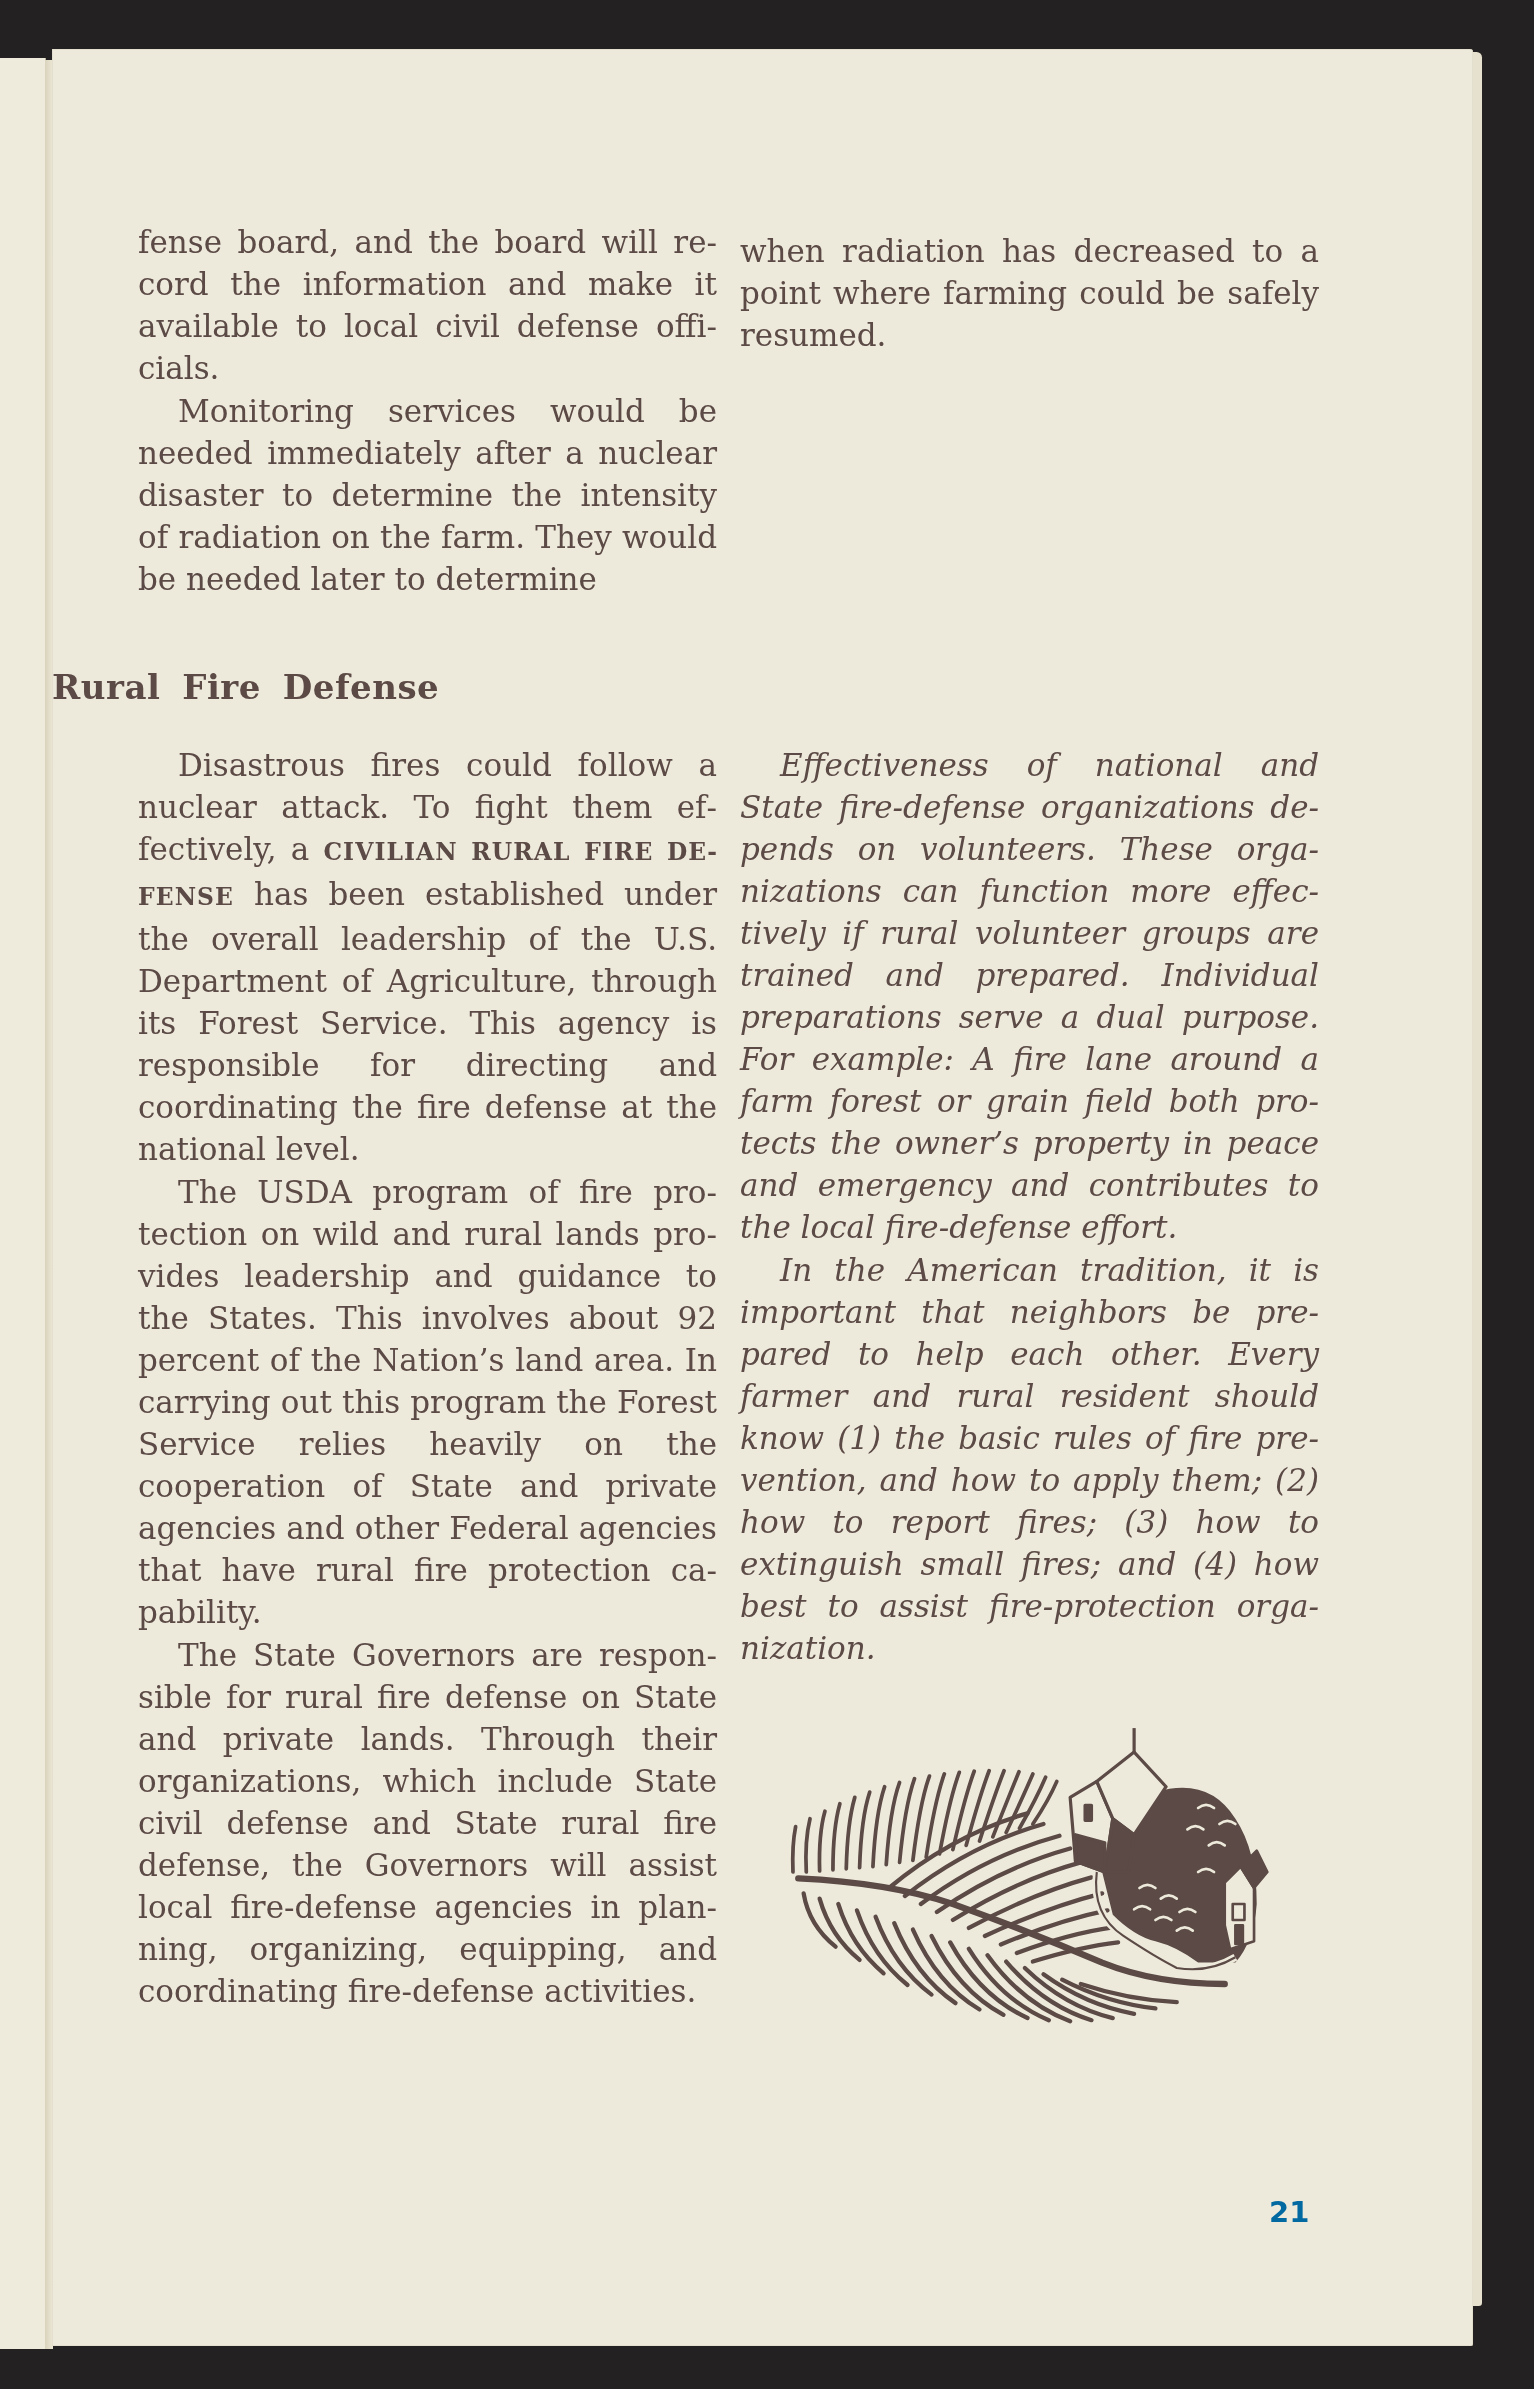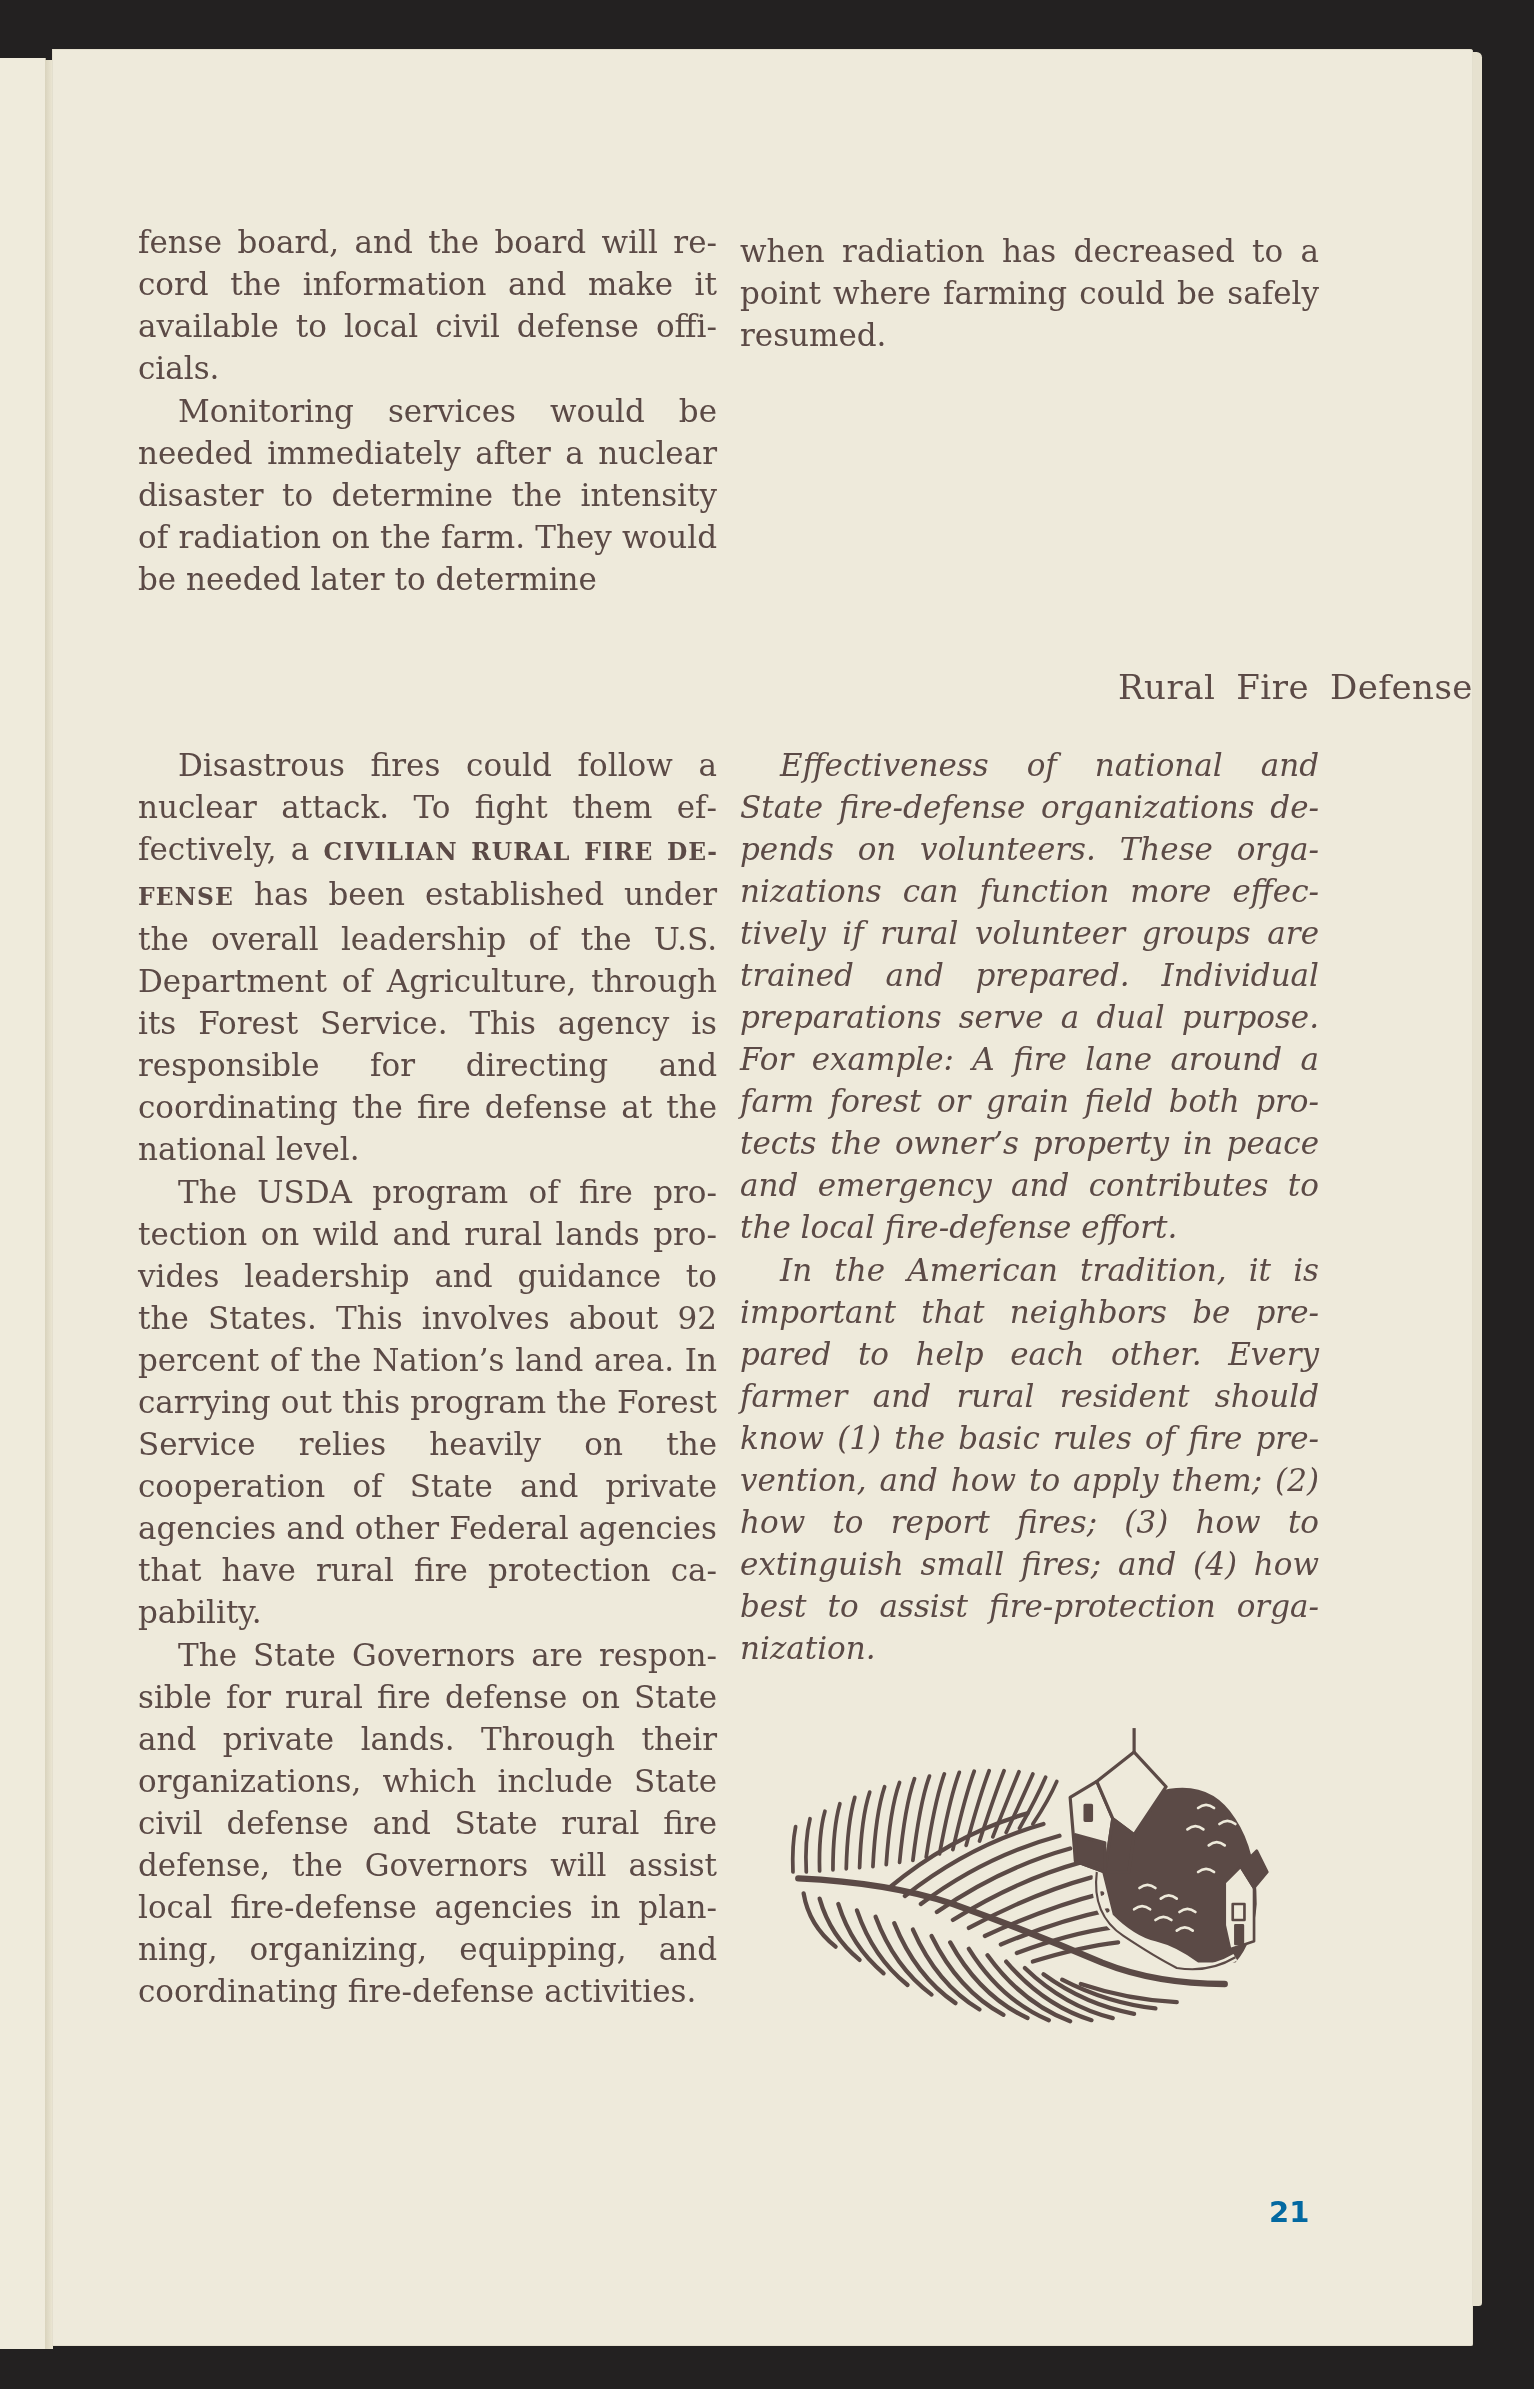--- a/index.html
+++ b/index.html
@@ -79,23 +79,23 @@
       font-size: 23.4px;
       letter-spacing: 1.1px;
       font-weight: bold;
     }
 
     .section-heading {
       position: absolute;
       left: 0;
       width: 1421px;
       top: 618px;
-      text-align: right;
+      text-align: left;
       font-family: "DejaVu Serif", "Liberation Serif", serif;
-      font-weight: normal;
+      font-weight: bold;
       font-size: 34px;
       color: #5b4a46;
       letter-spacing: 0.5px;
       margin: 0;
     }
     .section-heading span { word-spacing: 9.6px; }
 
     .illustration {
       position: absolute;
       left: 677px;

